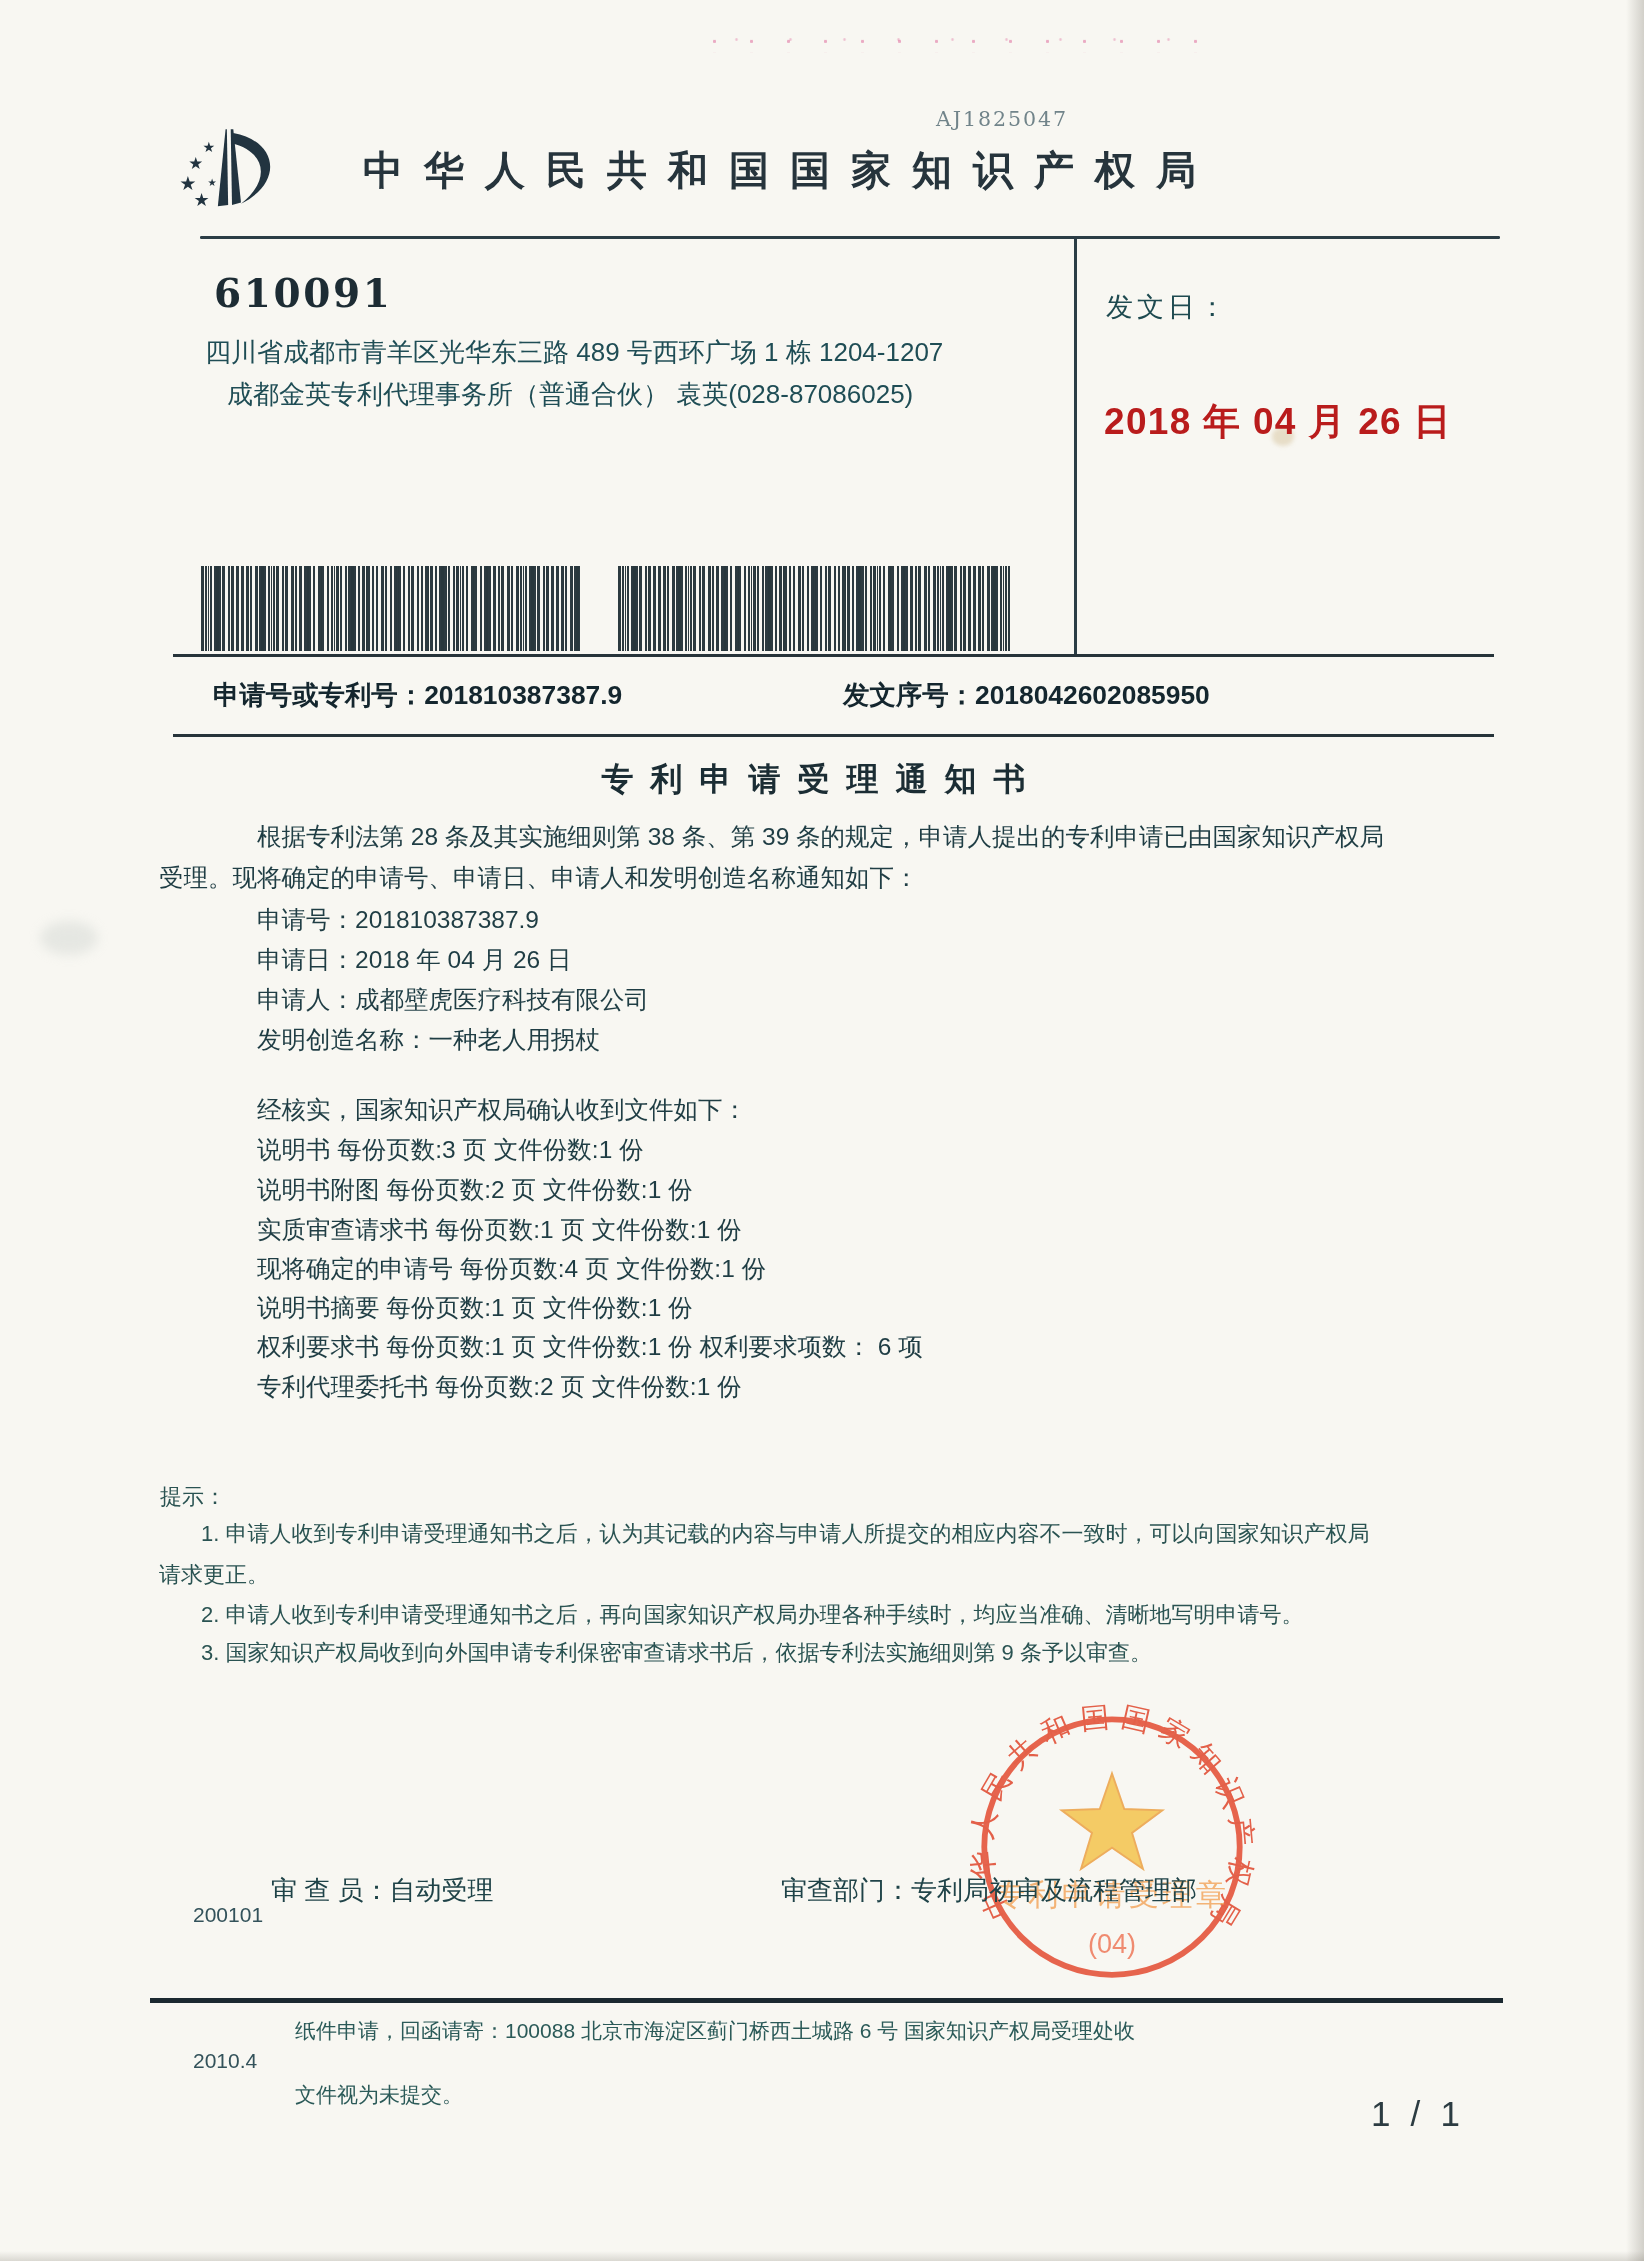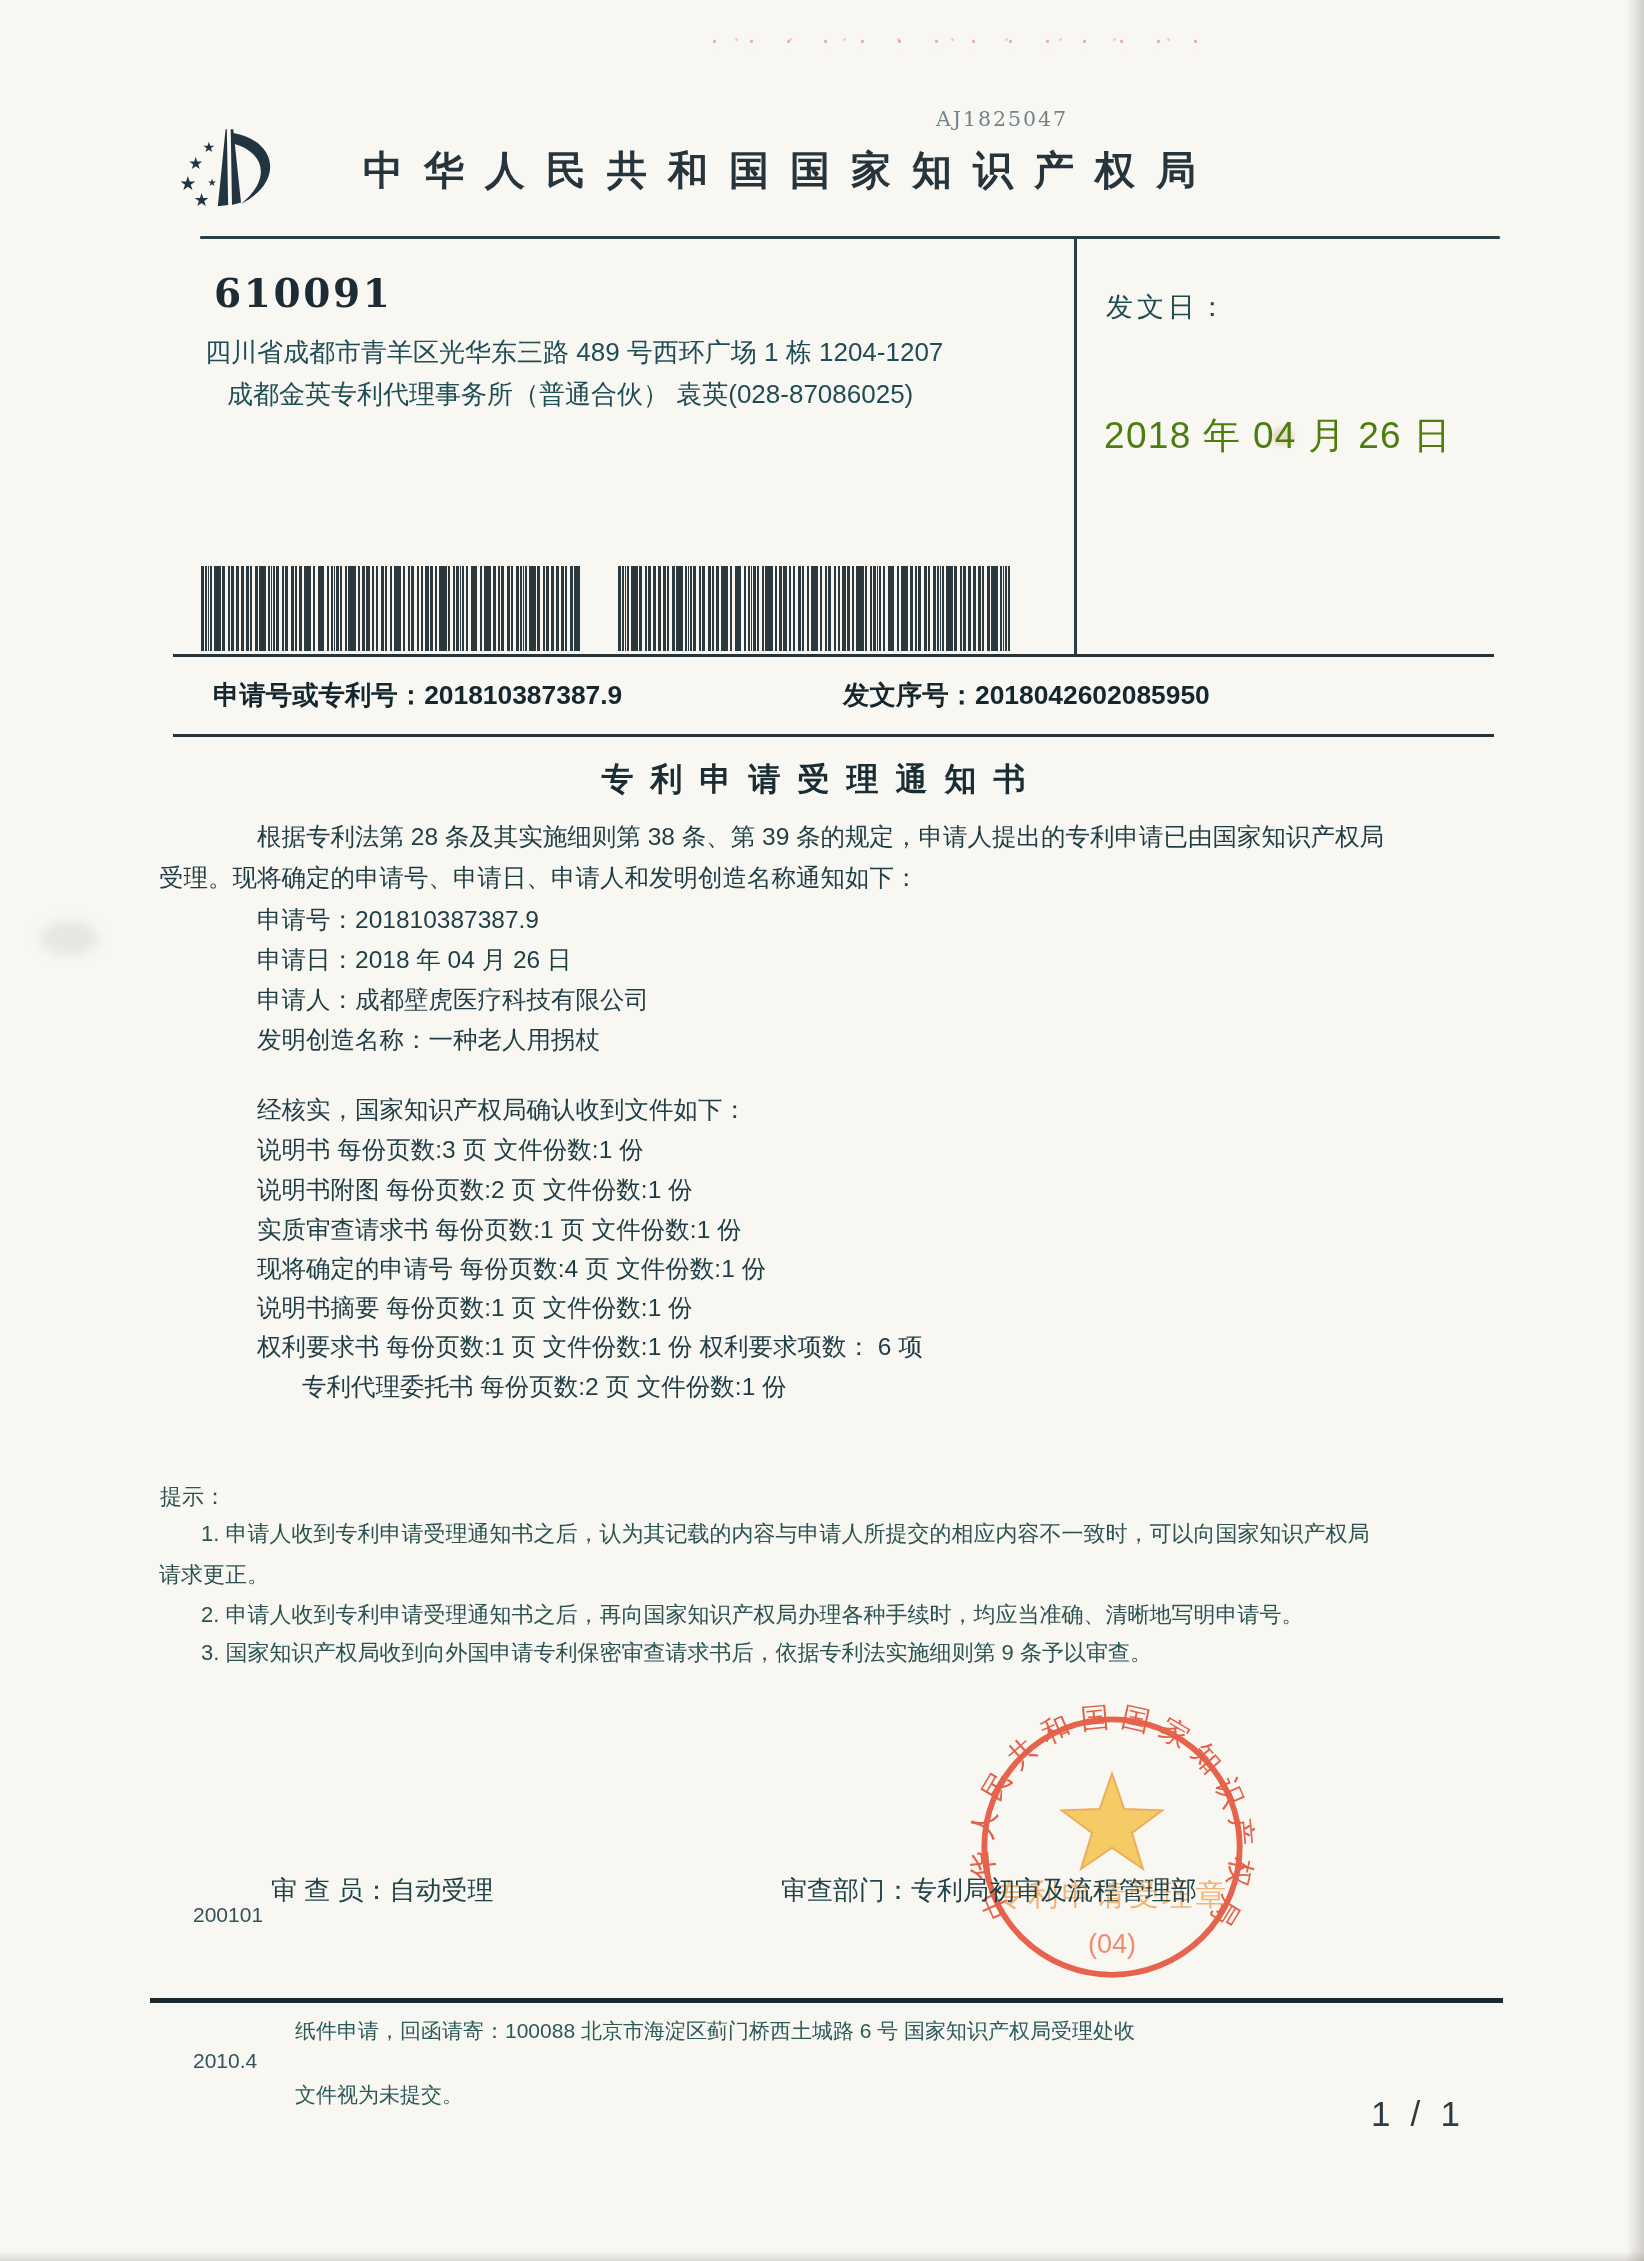--- a/index.html
+++ b/index.html
@@ -38,21 +38,21 @@
   .postal {
     left: 214px; top: 270px;
     font-family: "DejaVu Serif", serif;
     font-size: 39px; font-weight: bold; color: #1d2c34; letter-spacing: 2.6px;
   }
   .addr1 { left: 205px; top: 335px; font-size: 26px; color: #1f4d55; }
   .addr2 { left: 227px; top: 377px; font-size: 26px; color: #1f4d55; }
 
   
   .dispatch-label { left: 1106px; top: 281px; font-size: 27px; color: #1e4a50; letter-spacing: 3.9px; margin-top: 8px; }
-  .dispatch-date  { left: 1104px; top: 411px; font-size: 37px; font-weight: normal; color: #4d7c0f; letter-spacing: 1.3px; }
+  .dispatch-date  { left: 1104px; top: 397px; font-size: 37px; font-weight: bold; color: #b91c1c; letter-spacing: 1.3px; }
 
   
   .barcode {
     top: 566px; height: 85px;
     background-image:
       repeating-linear-gradient(90deg, #1b2b31 0 1.9px, transparent 1.9px 4.5px),
       repeating-linear-gradient(90deg, #1b2b31 0 1.3px, transparent 1.3px 7px),
       repeating-linear-gradient(90deg, #17272d 0 3.2px, transparent 3.2px 15px);
     opacity: .92;
   }
@@ -77,21 +77,21 @@
   .f1 { left: 257px; top: 943px; }
   .f2 { left: 257px; top: 983px; }
   .f3 { left: 257px; top: 1023px; }
   .ri  { left: 257px; top: 1093px; }
   .it0 { left: 257px; top: 1133px; }
   .it1 { left: 257px; top: 1173px; }
   .it2 { left: 257px; top: 1213px; }
   .it3 { left: 257px; top: 1252px; }
   .it4 { left: 257px; top: 1291px; }
   .it5 { left: 257px; top: 1330px; }
-  .it6 { left: 257px; top: 1370px; margin-left: 45px; }
+  .it6 { left: 257px; top: 1370px; }
 
   
   .tip { font-size: 22px; color: #2a5352; }
   .tip-label { left: 160px; top: 1482px; font-weight: normal; }
   .t1a { left: 201px; top: 1519px; }
   .t1b { left: 159px; top: 1560px; }
   .t2  { left: 201px; top: 1600px; }
   .t3  { left: 201px; top: 1638px; }
 
   

